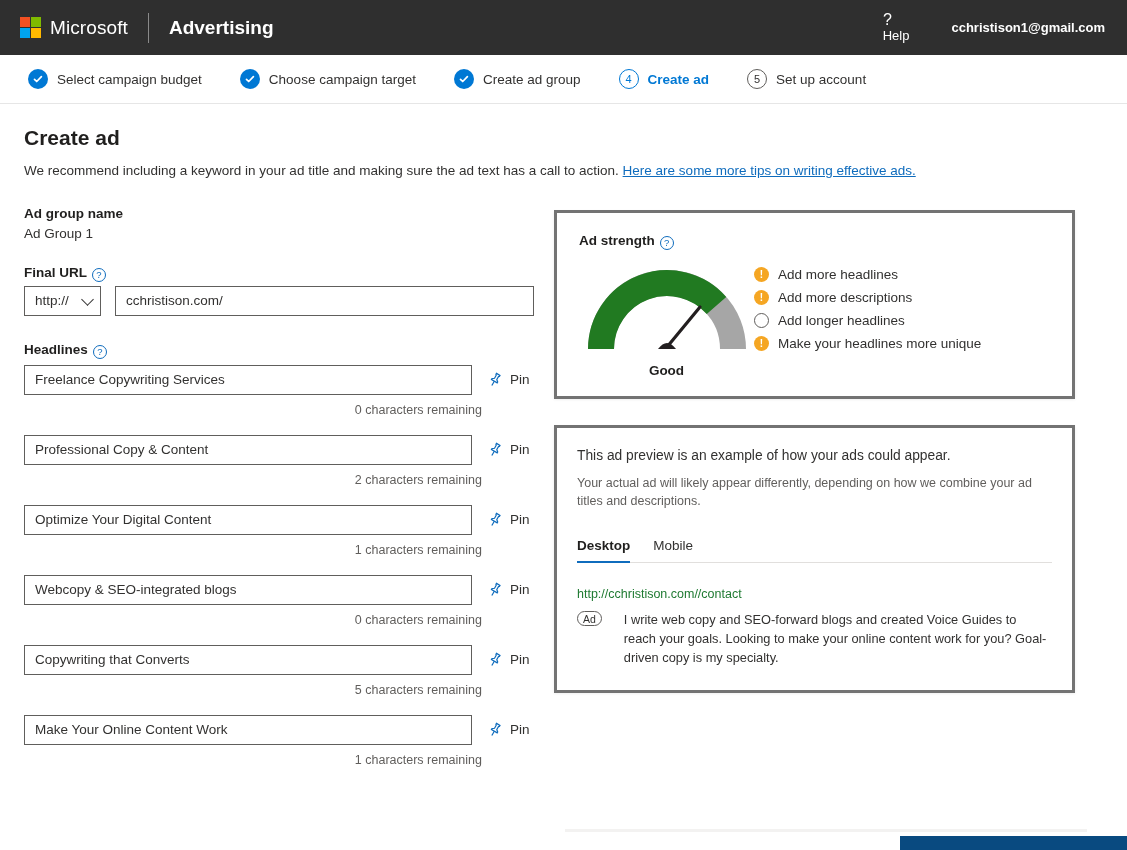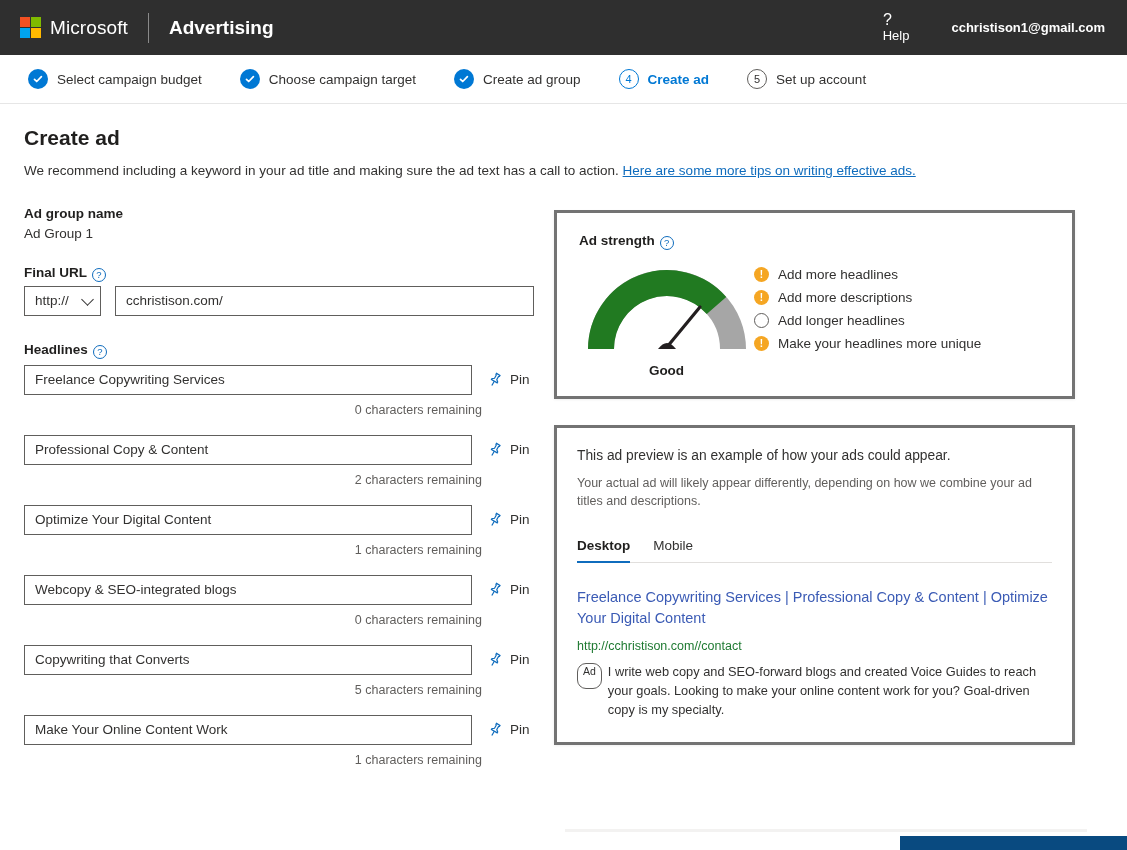--- a/index.html
+++ b/index.html
@@ -133,23 +133,23 @@
   .tab { font-size:13.5px; color:#323130; padding-bottom:9px;
     cursor:pointer; position:relative; }
   .tab.active { font-weight:700; color:#201f1e; }
   .tab.active::after { content:""; position:absolute; left:0; right:0;
     bottom:-1px; height:2.5px; background:#0f6cbd; }
 
   .ad-block { margin-top:24px; }
   .ad-title { font-size:14.5px; color:#3b5bb5; line-height:1.45; }
   .ad-url { font-size:12.5px; color:#1f7a32; margin-top:10px; }
   .ad-desc-row { display:flex; margin-top:9px; }
-  .ad-badge { flex:0 0 auto; margin-right:6px; margin-top:1px;
+  .ad-badge { flex:0 0 auto; margin-right:22px; margin-top:1px;
     border:1px solid #605e5c; border-radius:9px; padding:0 5px;
-    font-size:10.5px; color:#323130; line-height:14px; height:26px; }
+    font-size:10.5px; color:#323130; line-height:14px; height:15px; }
   .ad-desc { font-size:12.8px; color:#323130; line-height:1.5; }
 
   
   .bottom-bar { position:absolute; left:900px; top:836px;
     width:227px; height:14px; background:#094a80; }
   .bottom-shade { position:absolute; left:565px; top:829px; width:522px;
     height:3px; background:#f3f2f1; }
 </style>
 </head>
 <body>
@@ -377,21 +377,20 @@
       <div class="card card-preview">
         <div class="prev-h">This ad preview is an example of how your ads could appear.</div>
         <div class="prev-sub">Your actual ad will likely appear differently, depending on how we combine your ad titles and descriptions.</div>
 
         <div class="tabs">
           <div class="tab active">Desktop</div>
           <div class="tab">Mobile</div>
         </div>
 
         <div class="ad-block">
-          <div class="ad-title">Freelance Copywriting Services | Professional Copy &amp; Content | Optimize Your Digital Content</div>
           <div class="ad-url">http://cchristison.com//contact</div>
           <div class="ad-desc-row">
             <span class="ad-badge">Ad</span>
             <span class="ad-desc">I write web copy and SEO-forward blogs and created Voice Guides to reach your goals. Looking to make your online content work for you? Goal-driven copy is my specialty.</span>
           </div>
         </div>
       </div>
     </div>
   </div>
 </div>

